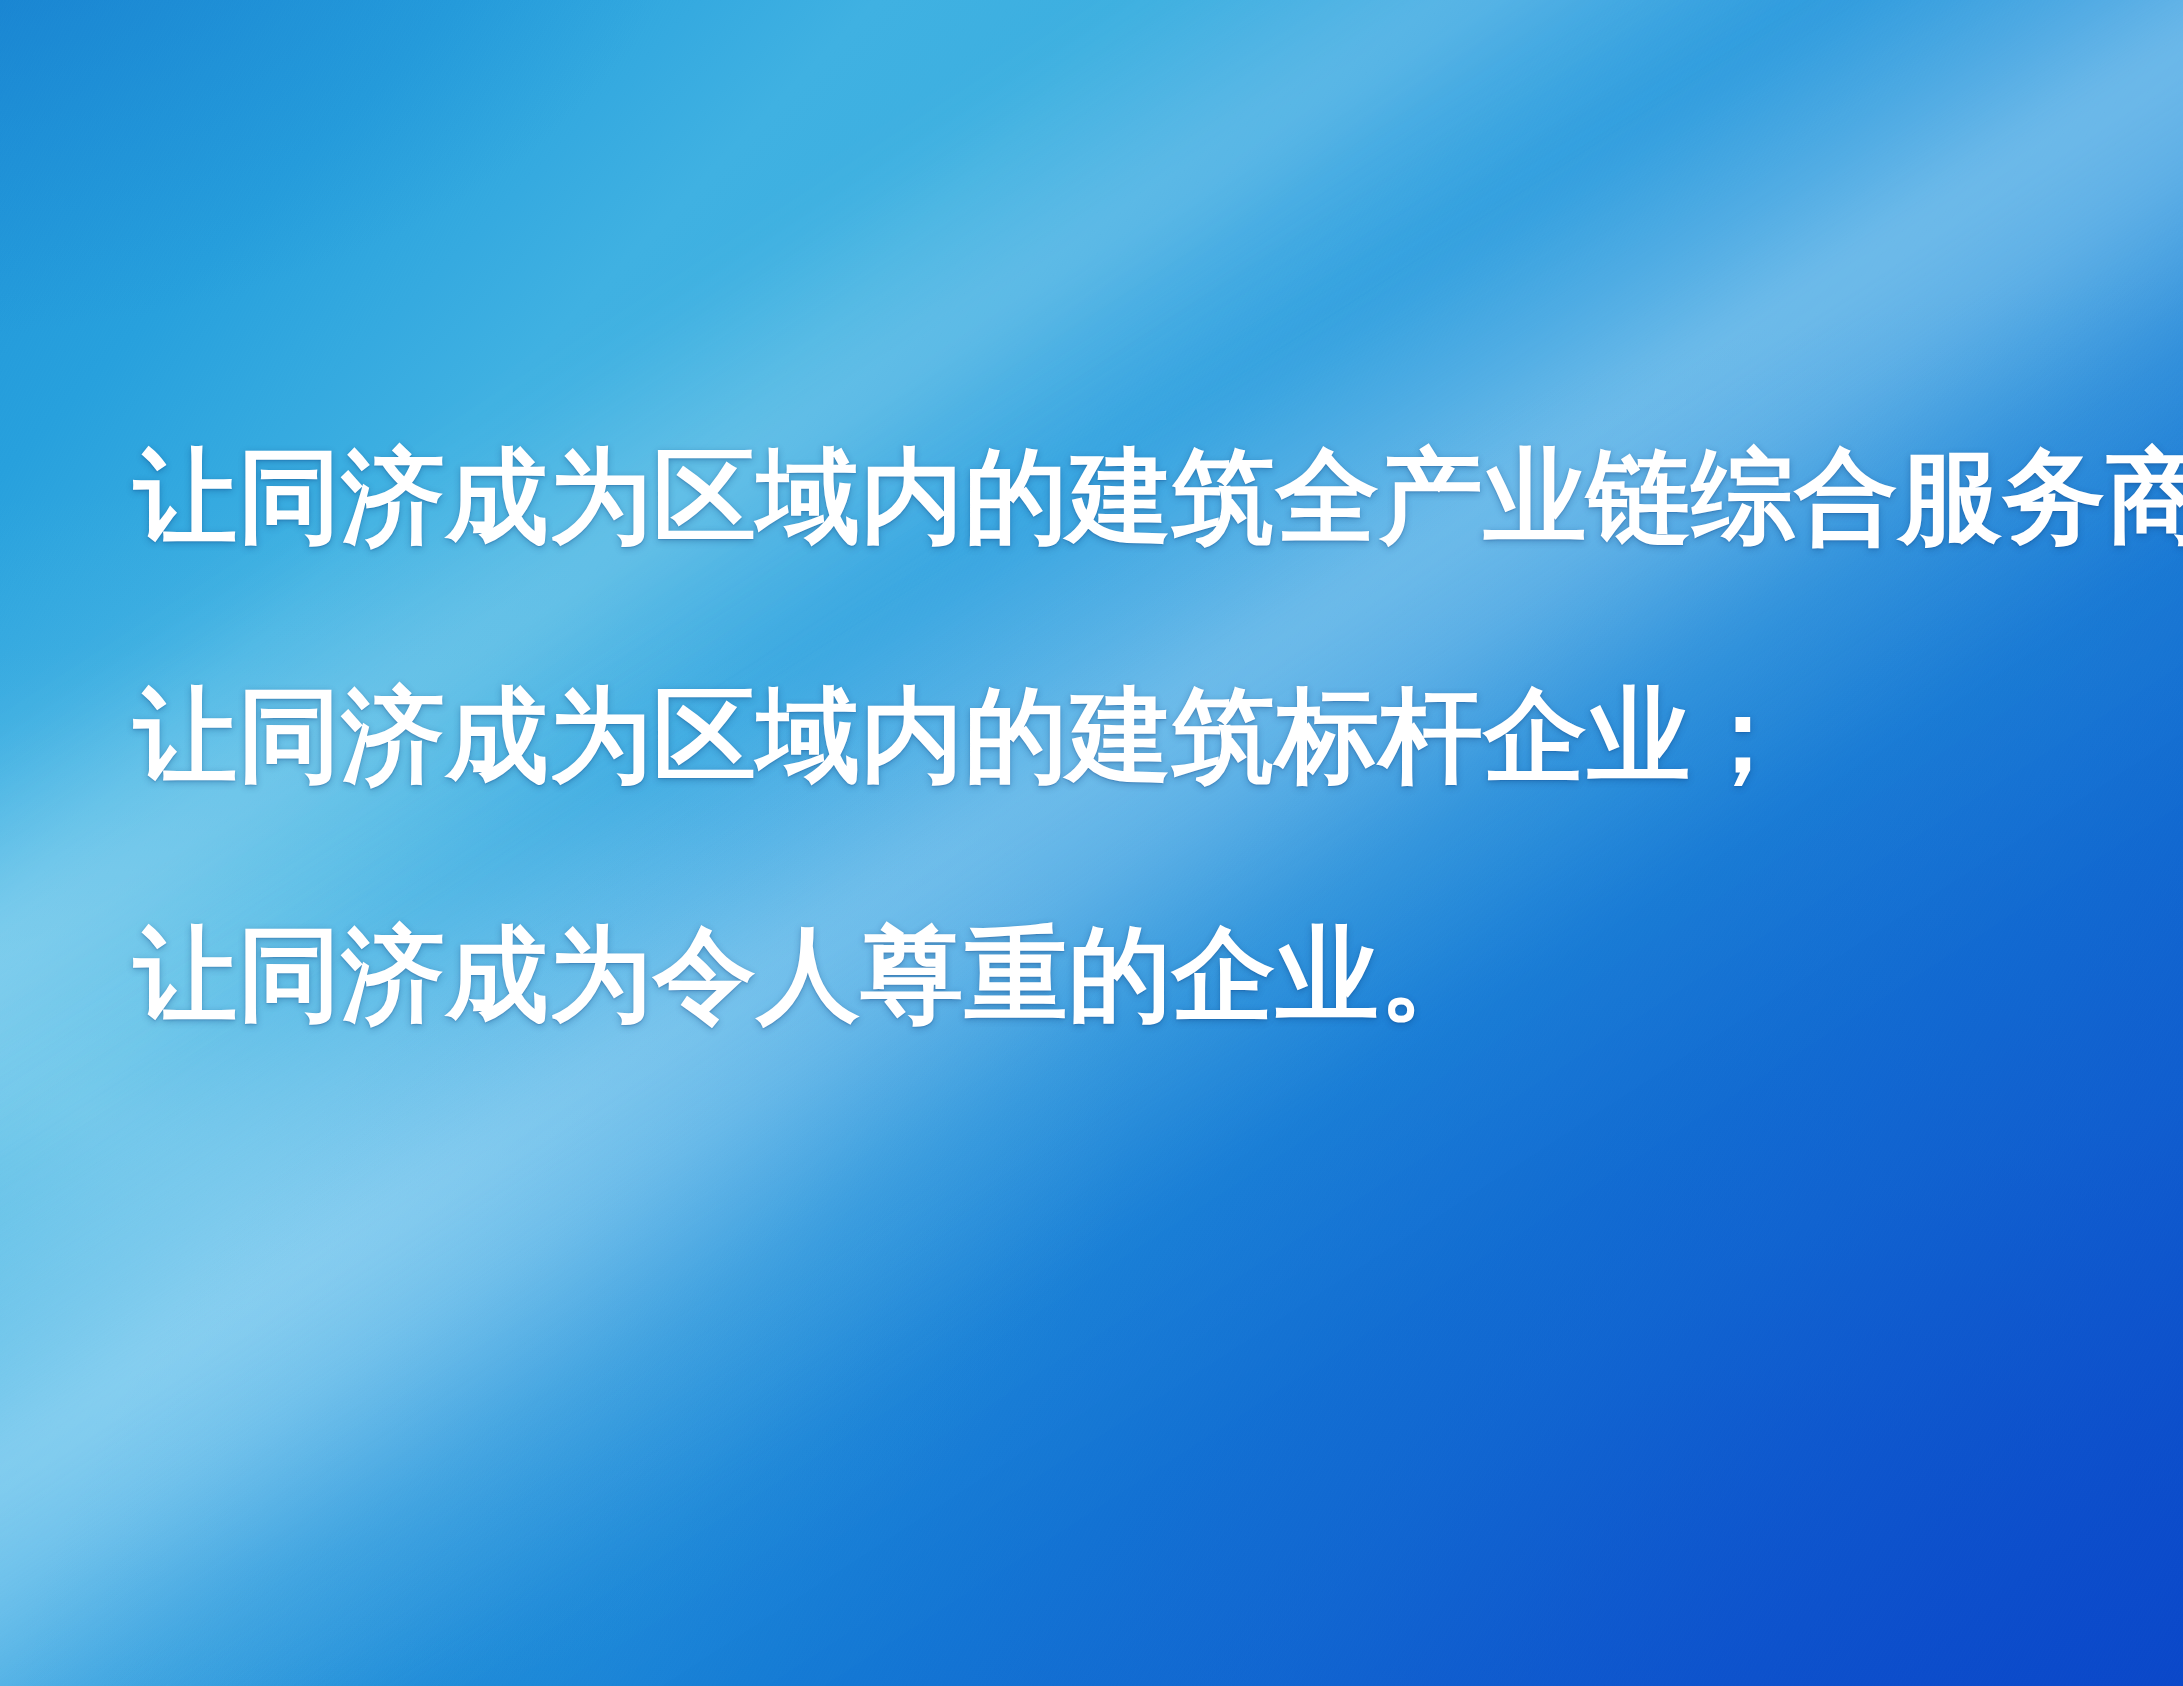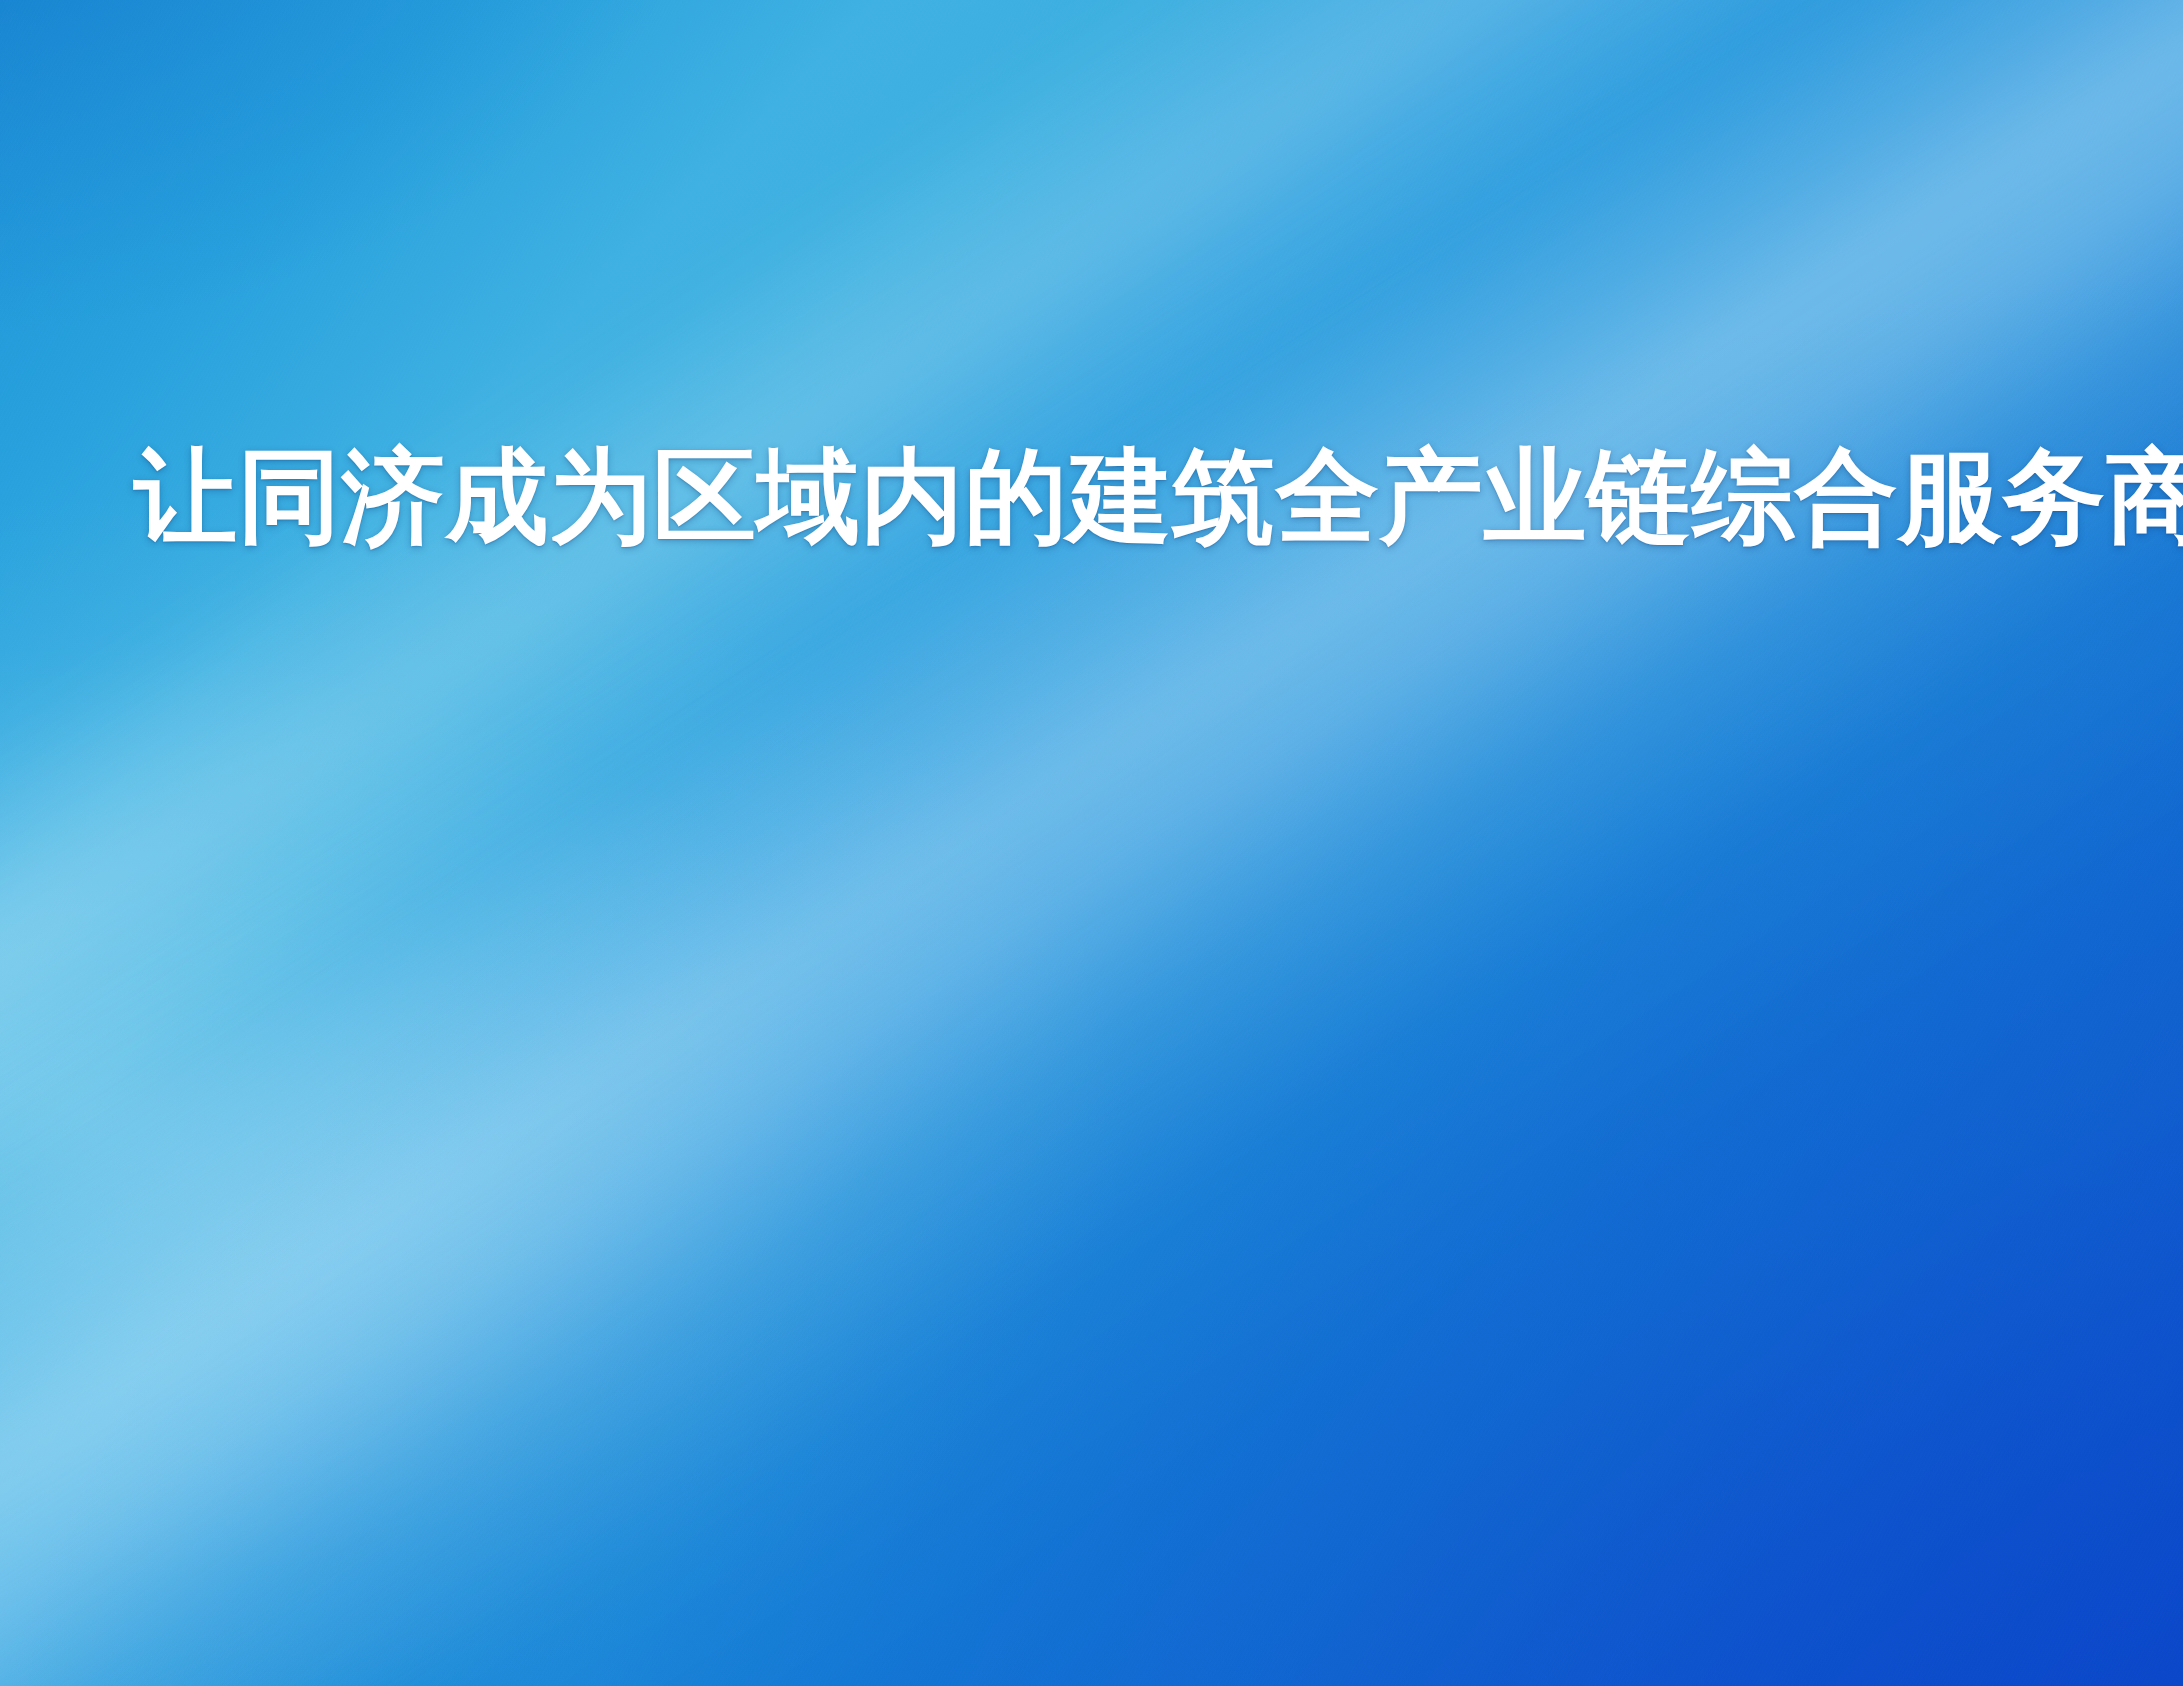--- a/index.html
+++ b/index.html
@@ -152,16 +152,18 @@
   <div class="bg-base"></div>
   <div class="bg-topleft-shade"></div>
   <div class="bg-glow-left"></div>
   <div class="bg-streak-main"></div>
   <div class="bg-streak-thin"></div>
   <div class="bg-deep-corner"></div>
   <div class="bg-noise"></div>
 
   <div class="text-block">
     <p class="vision-line">让同济成为区域内的建筑全产业链综合服务商；</p>
+    <p class="vision-line">让同济成为区域内的建筑标杆企业；</p>
+    <p class="vision-line">让同济成为令人尊重的企业。</p>
   </div>
 
 </div>
 
 
 </body></html>

